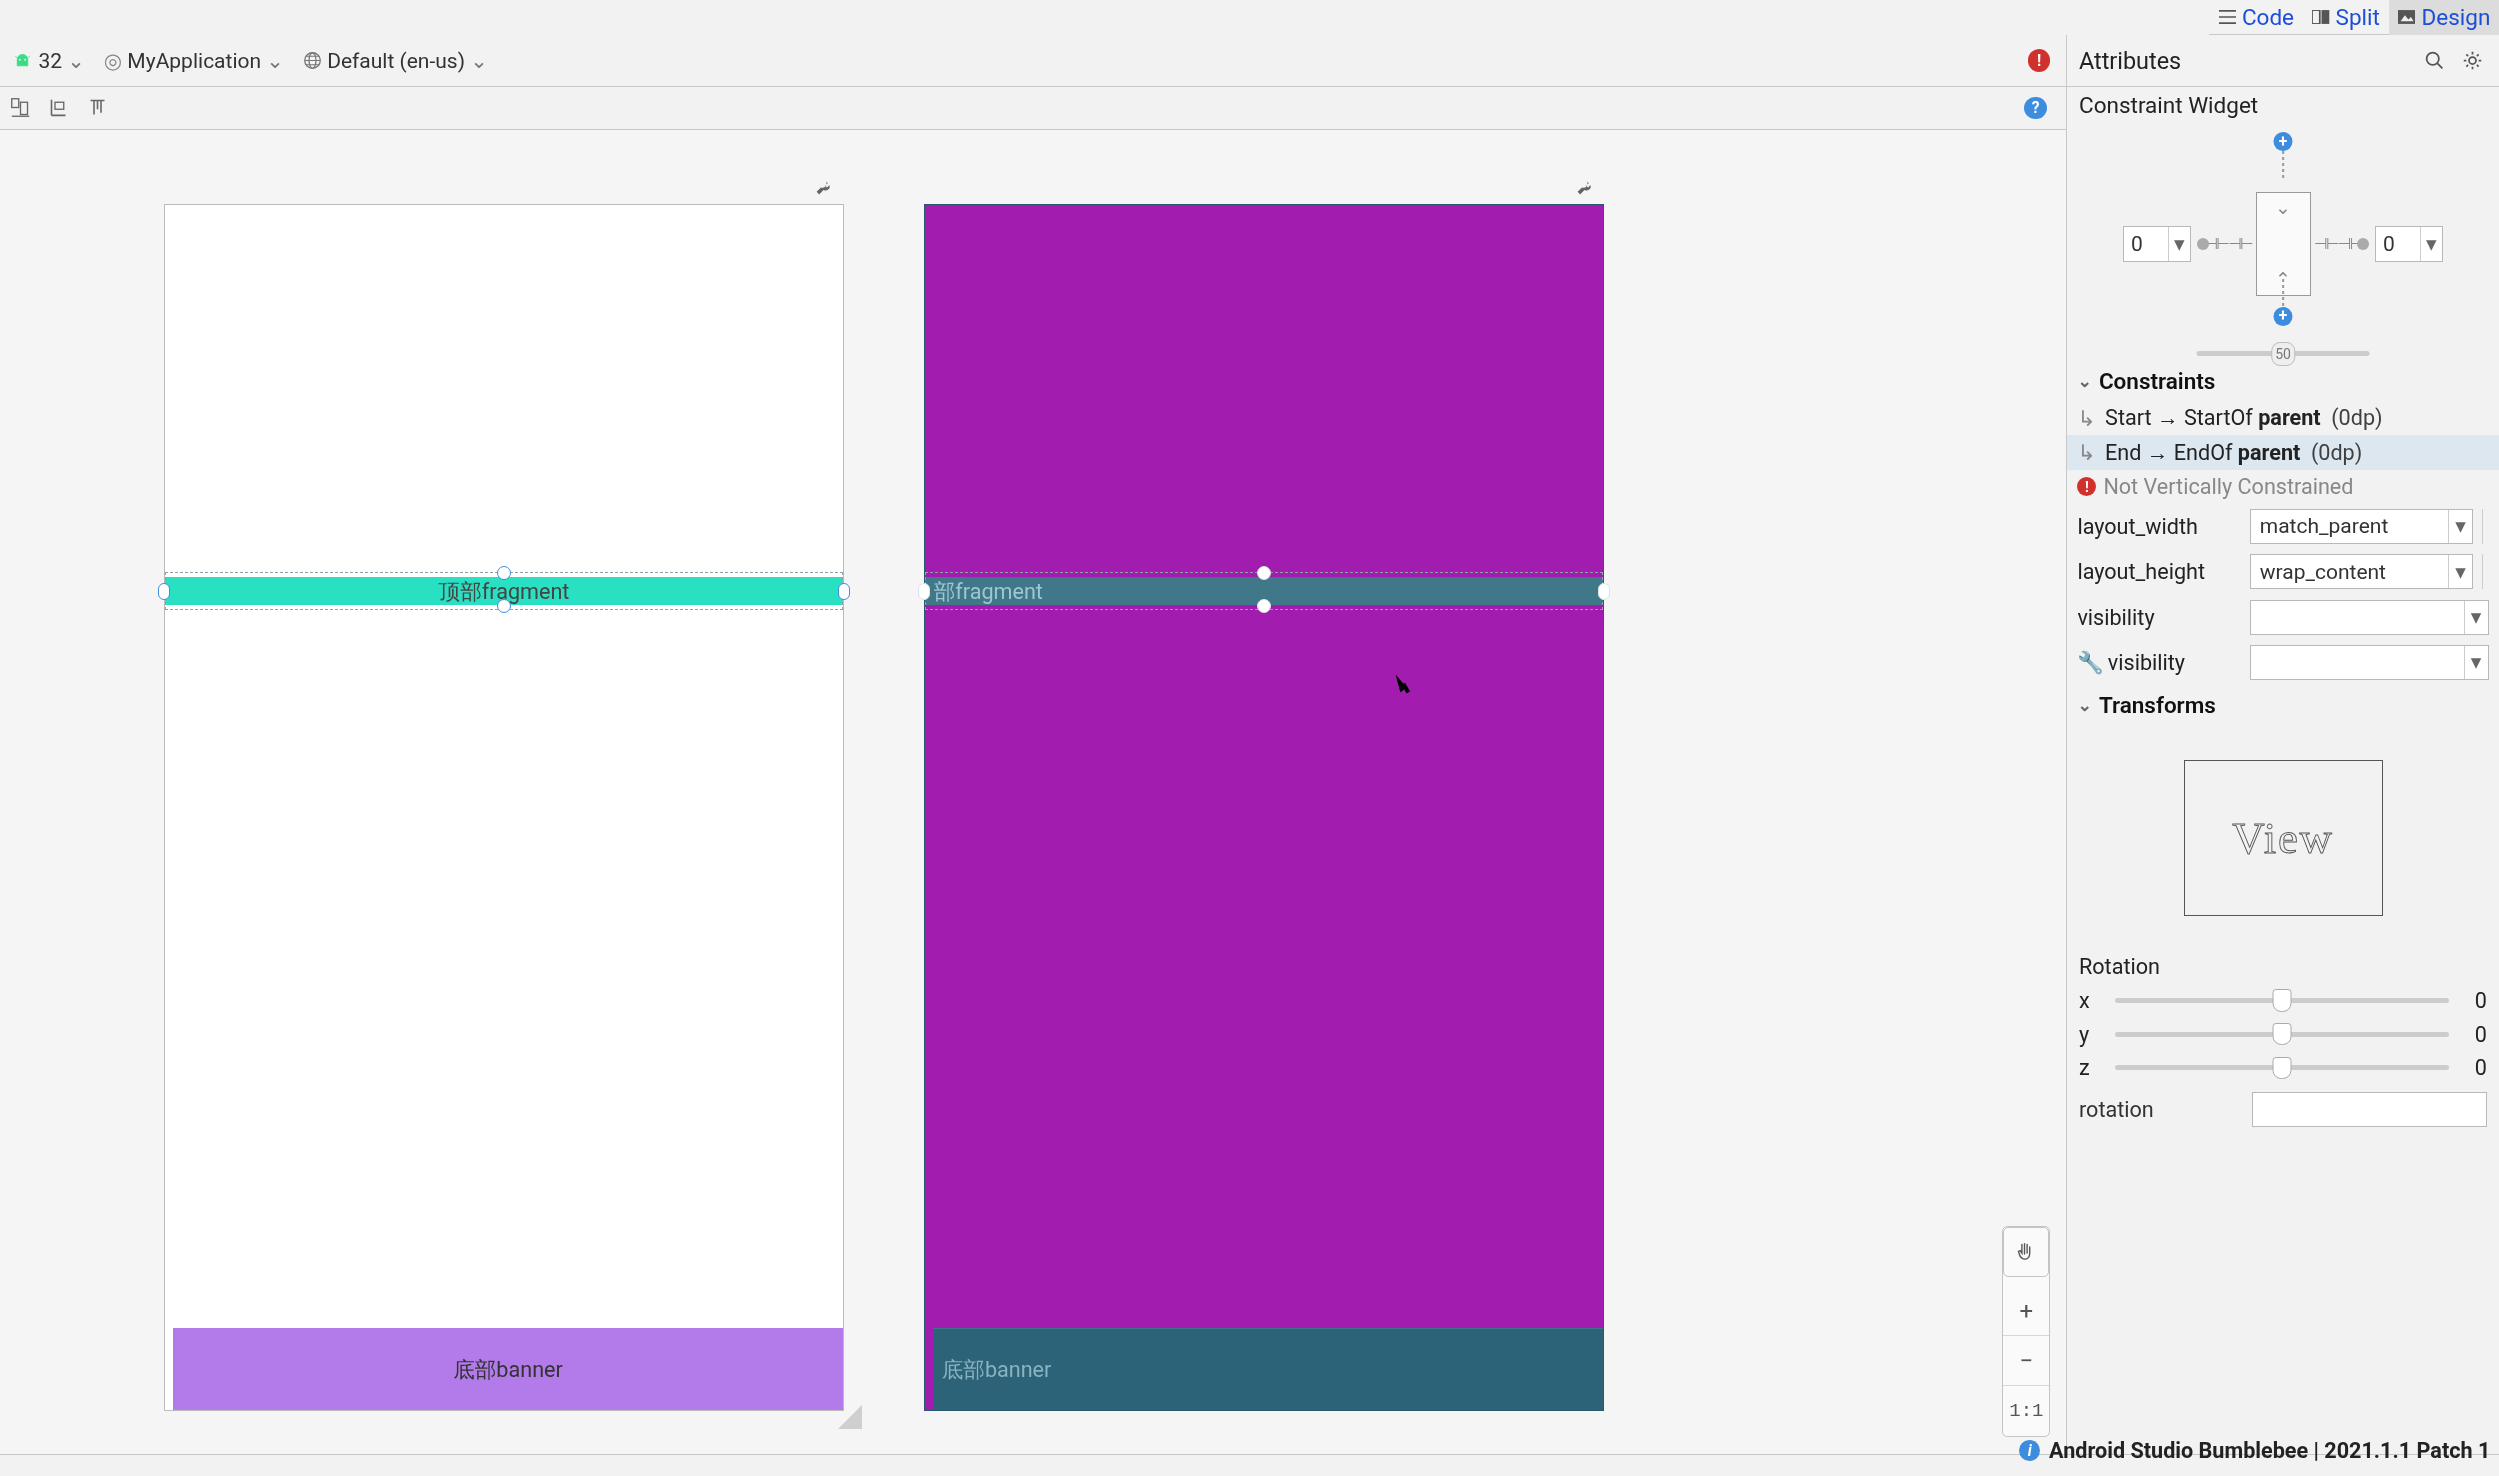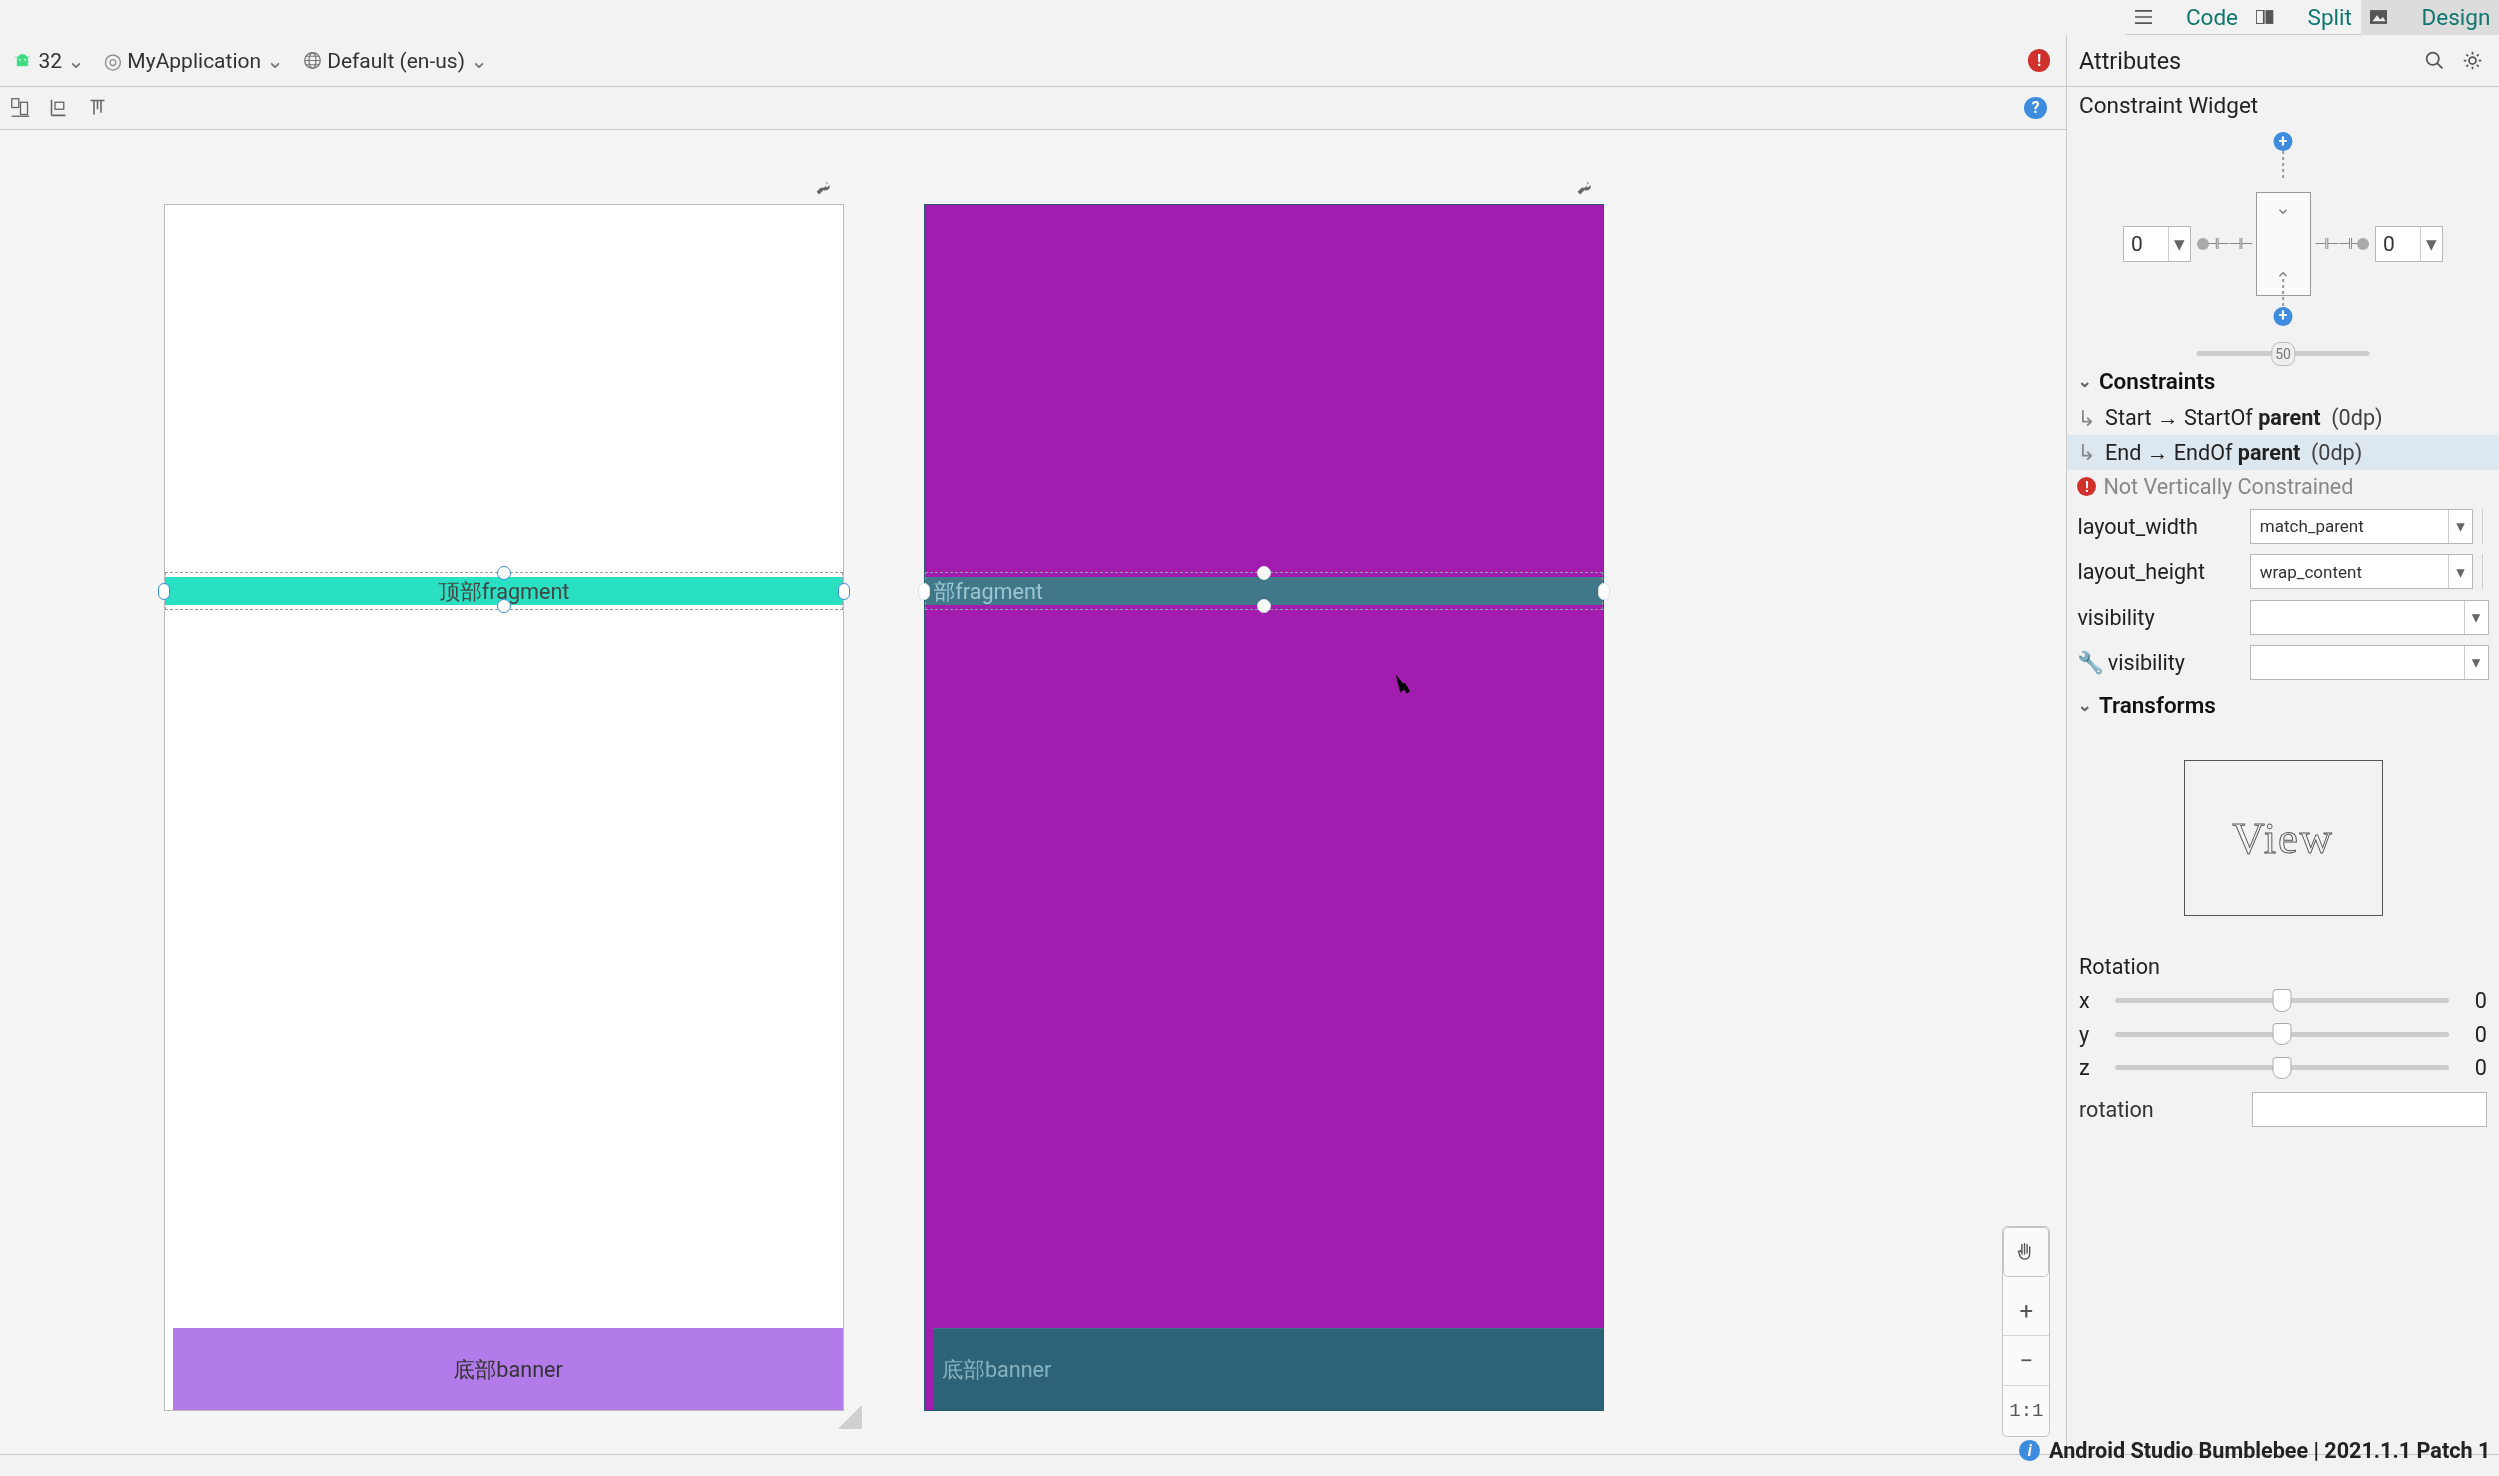--- a/index.html
+++ b/index.html
@@ -3,21 +3,21 @@
 <meta charset="utf-8">
 <style>
 * { margin: 0; padding: 0; box-sizing: border-box; font-family: -apple-system, BlinkMacSystemFont, "Segoe UI", Roboto, sans-serif; }
 body { background: #f2f2f2; width: 2500px; height: 1477px; overflow: hidden; font-size: 21px; color: #333; }
 
 
 .topbar { position: absolute; top: 0; right: 0; height: 35px; display: flex; align-items: center; border-bottom: 0.9px solid #c8c8c8; background: #f2f2f2; }
 .topbar .vbtn { display: flex; align-items: center; gap: 5.2px; padding: 3.5px 8.7px; height: 35px; cursor: pointer; }
 .topbar .vbtn.active { background: #dcdcdc; }
 .topbar .vbtn .ic { width: 19px; height: 19px; display: inline-flex; align-items: center; justify-content: center; }
-.topbar .vbtn span.lab { font-size: 22.5px; color: #0f766e; margin-left: 28px; }
+.topbar .vbtn span.lab { font-size: 22.5px; color: #1d4ed8; }
 
 
 .toolbar { position: absolute; top: 35px; left: 0; right: 433px; height: 52px; background: #f2f2f2; border-bottom: 0.9px solid #c8c8c8; display: flex; align-items: center; padding: 0 7px; gap: 8.7px; }
 .toolbar .slot { display: flex; align-items: center; gap: 5.2px; padding: 1.7px 5.2px; cursor: pointer; }
 .toolbar .androidic { color: #3ddc84; font-size: 22.5px; }
 .toolbar .globeic { color: #777; }
 .toolbar .spacer { flex: 1; }
 .toolbar .errbadge { width: 22.5px; height: 22.5px; border-radius: 50%; background: #d0312d; color: #fff; display: flex; align-items: center; justify-content: center; font-weight: bold; font-size: 15.6px; margin-right: 8.7px; }
 
 
@@ -109,21 +109,21 @@
 .attr-row { display:flex; align-items:center; padding: 4.3px 10.4px; font-size:21.6px; color:#222; }
 .attr-row .aricon { width:22.5px; color:#888; margin-right:5.2px;}
 .attr-row .arlabel { flex:1;}
 .attr-row .arvalg { color:#404040; margin-left:5.2px;}
 .attr-row.sel { background:#dce7f0; }
 .attr-row.err .erricon { width:19px; height:19px; border-radius:50%; background:#d0312d; color:#fff; display:inline-flex; align-items:center; justify-content:center; font-size:14px; font-weight:bold; margin-right:7px;}
 .attr-row.err .arlabel { color:#888;}
 
 .prop-row { display:flex; align-items:center; padding: 5.2px 10.4px; gap: 8.7px;}
 .prop-row .plabel { width: 164px; font-size:21.6px; color:#222;}
-.prop-row .pfield { flex:1; height:35px; border:0.9px solid #b8b8b8; background:#fff; display:flex; align-items:center; padding: 0 8.7px; font-size:17px; position:relative;}
+.prop-row .pfield { flex:1; height:35px; border:0.9px solid #b8b8b8; background:#fff; display:flex; align-items:center; padding: 0 8.7px; font-size:21px; position:relative;}
 .prop-row .pfield .dd { position:absolute; right:0; top:0; bottom:0; width:24px; border-left:0.9px solid #ccc; display:flex; align-items:center; justify-content:center; color:#666;}
 .prop-row .extra { width: 7px; height: 35px; border-left:0.9px solid #ccc;}
 
 .transforms-box { height: 225px; display:flex; align-items:center; justify-content:center;}
 .transforms-box .viewbox { width:199px; height:156px; border:1.7px solid #555; display:flex; align-items:center; justify-content:center; font-family: serif; font-size:45px; color:#555; letter-spacing:1.7px; -webkit-text-stroke: 0.9px #555; -webkit-text-fill-color: transparent;}
 .rot-title { padding: 3.5px 12px 5.2px 12px; font-size:21.6px; color:#222;}
 .rot-row { display:flex; align-items:center; padding: 4.3px 12px; gap: 12px;}
 .rot-row .axis { width: 24px; font-size:21.6px; color:#222;}
 .rot-row .slider { flex:1; height: 5.2px; background:#ccc; border-radius:2.6px; position:relative;}
 .rot-row .slider .thumb { position:absolute; left:50%; top:-8.7px; width:19px; height:22.5px; background:#fff; border:0.9px solid #aaa; border-radius:3.5px 3.5px 8.7px 8.7px; transform:translateX(-50%);}

